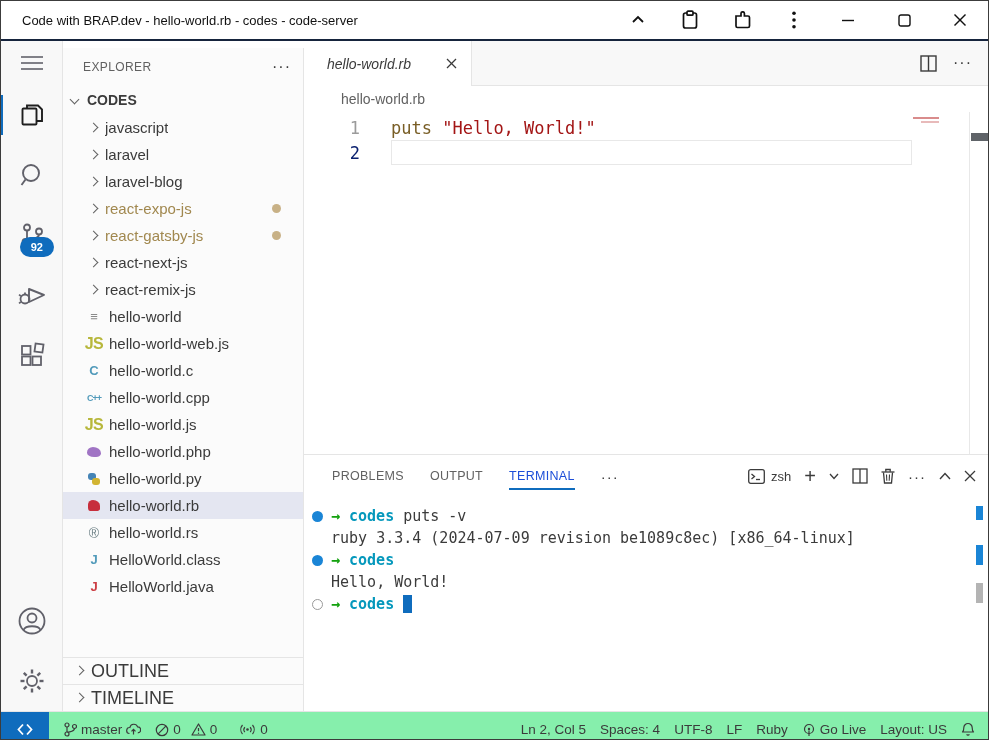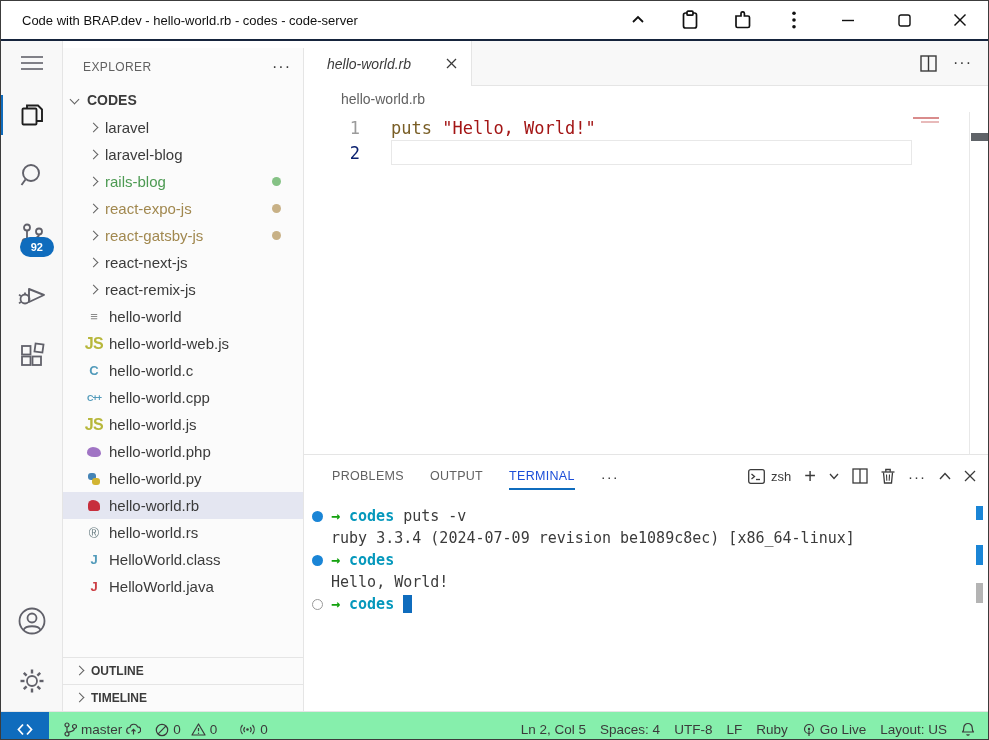--- a/index.html
+++ b/index.html
@@ -52,21 +52,21 @@
   .ico-py i { position:absolute; width:8px; height:7px; border-radius:3px; }
   .ico-py i:first-child { left:0; top:0; background:#4584b6; }
   .ico-py i:last-child { right:0; bottom:0; background:#d2b432; }
   .lbl { white-space:nowrap; overflow:hidden; }
   .lbl.t-green { color:#4c9a52; }
   .lbl.t-tan { color:#a1884f; }
   .gitdot { width:9px; height:9px; border-radius:50%; margin-left:auto; margin-right:22px; flex:0 0 9px; }
   .gitdot.green { background:#85c285; }
   .gitdot.tan { background:#c8b186; }
   .sb-bottom { margin-top:auto; }
-  .collapsed-section { height:27px; border-top:1px solid #e5e5e5; display:flex; align-items:center; padding-left:8px; font-weight:bold; font-size:12px; cursor:pointer; }
+  .collapsed-section { height:27px; border-top:1px solid #e5e5e5; display:flex; align-items:center; padding-left:8px; font-weight:normal; font-size:18px; cursor:pointer; }
 
   
   .editor-region { flex:1; display:flex; flex-direction:column; background:#fff; min-width:0; }
   .tabbar { height:45px; background:#f8f8f8; border-bottom:1px solid #e5e5e5; display:flex; align-items:stretch; }
   .tab { width:168px; background:#fff; border-right:1px solid #e5e5e5; display:flex; align-items:center; padding:0 10px 0 16px; gap:7px; margin-bottom:-1px; cursor:pointer; }
   .tab .tab-label { font-style:italic; font-size:14px; color:#3b3b3b; flex:1; }
   .tab-close { width:20px; height:20px; display:flex; align-items:center; justify-content:center; color:#3b3b3b; border-radius:4px; cursor:pointer; }
   .tab-actions { margin-left:auto; display:flex; align-items:center; gap:16px; padding-right:16px; color:#3b3b3b; }
   .breadcrumb { height:26px; display:flex; align-items:center; gap:7px; padding-left:30px; font-size:14px; color:#616161; }
   .code-area { height:342px; position:relative; font-family:"DejaVu Sans Mono", monospace; font-size:17px; }
@@ -235,30 +235,29 @@
       <span class="spacer"></span>
       <span class="sb-more">···</span>
     </div>
     <div class="section-header">
       <span class="chev down"></span>
       <span>CODES</span>
     </div>
     <div class="tree">
       <div class="row">
           <span class="chev"></span>
+          <span class="lbl">javascript</span>
+        </div>
+      <div class="row">
+          <span class="chev"></span>
           <span class="lbl">laravel</span>
         </div>
       <div class="row">
           <span class="chev"></span>
           <span class="lbl">laravel-blog</span>
-        </div>
-      <div class="row">
-          <span class="chev"></span>
-          <span class="lbl t-green">rails-blog</span>
-          <span class="gitdot green"></span>
         </div>
       <div class="row">
           <span class="chev"></span>
           <span class="lbl t-tan">react-expo-js</span>
           <span class="gitdot tan"></span>
         </div>
       <div class="row">
           <span class="chev"></span>
           <span class="lbl t-tan">react-gatsby-js</span>
           <span class="gitdot tan"></span>

